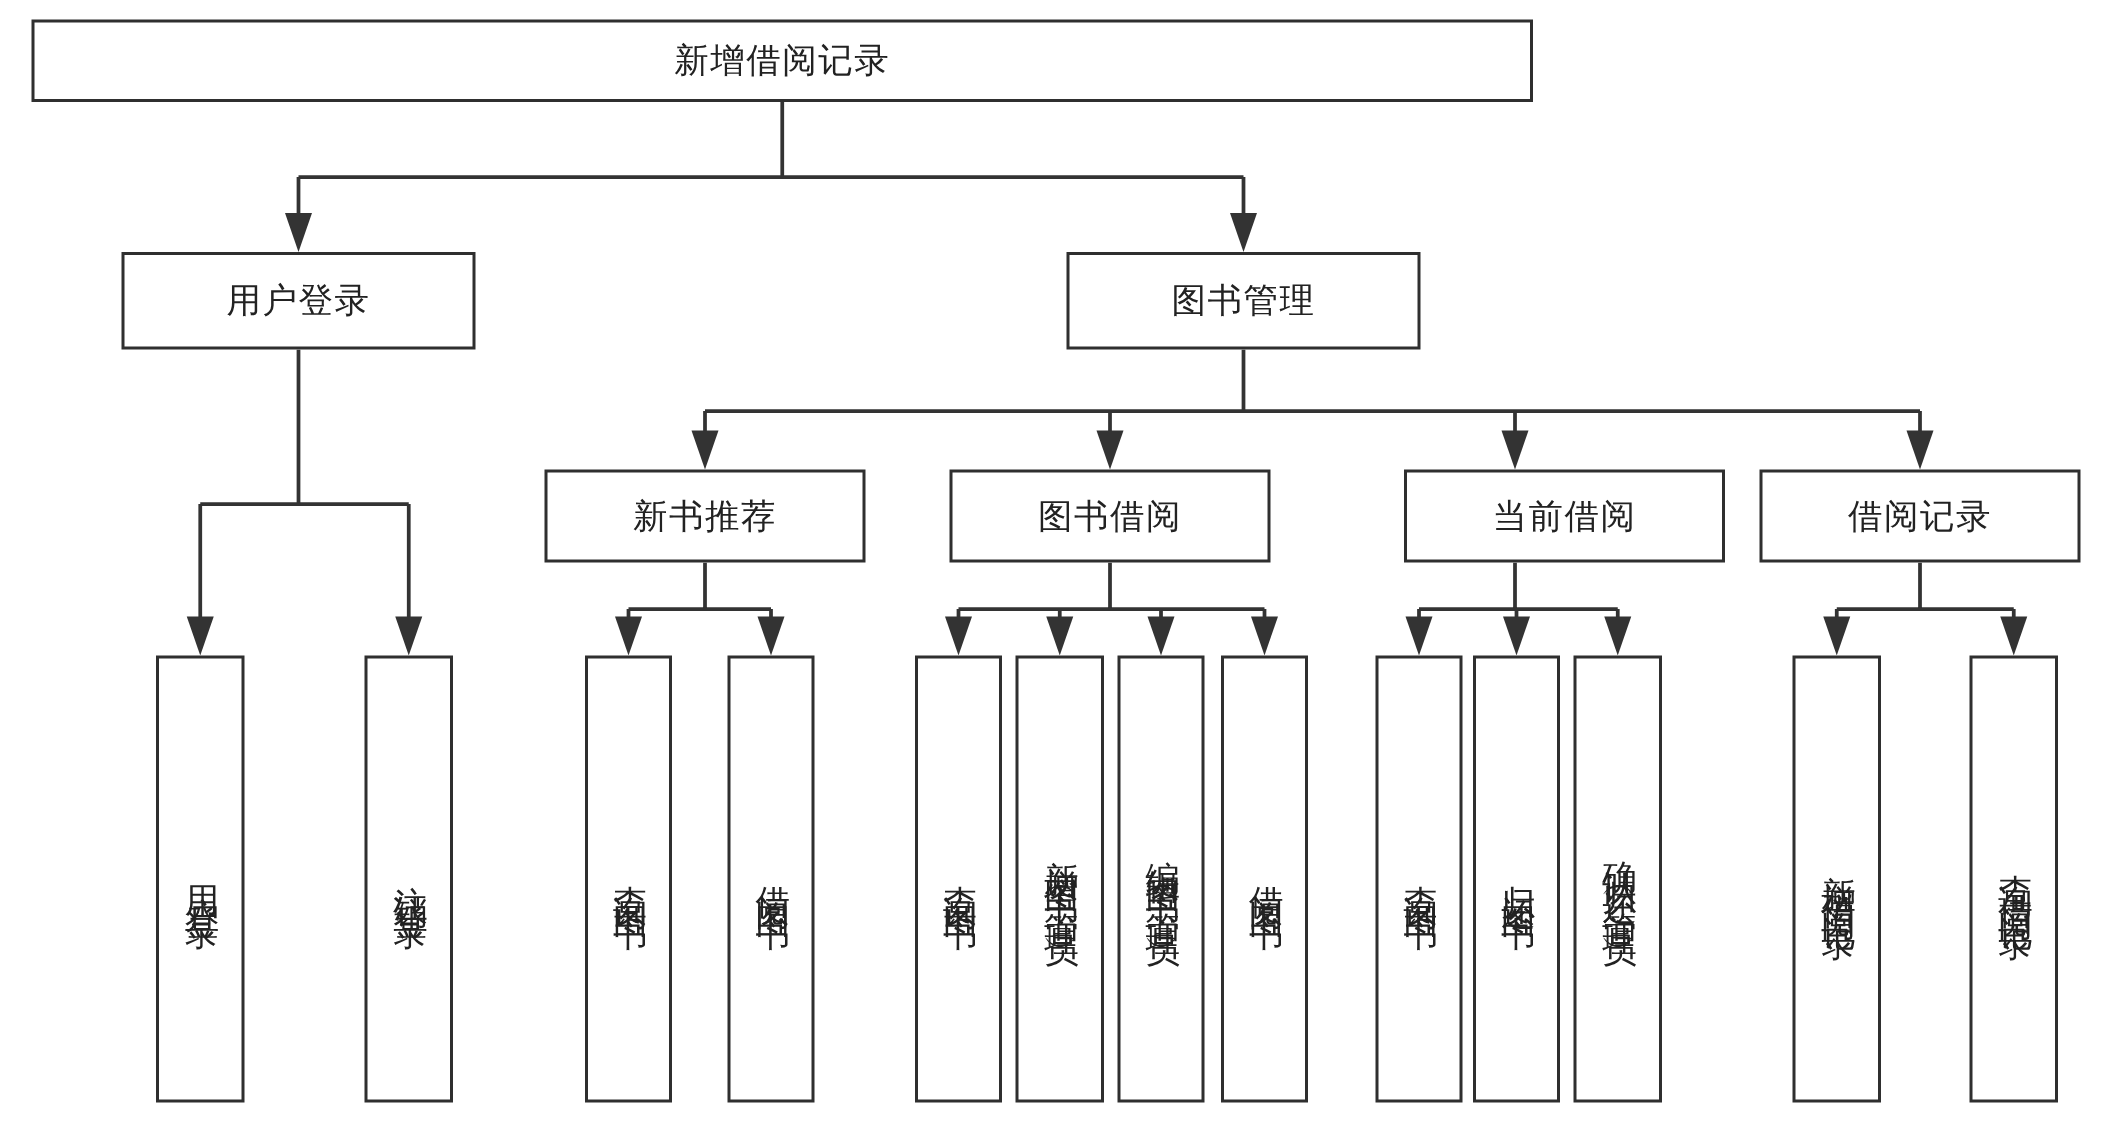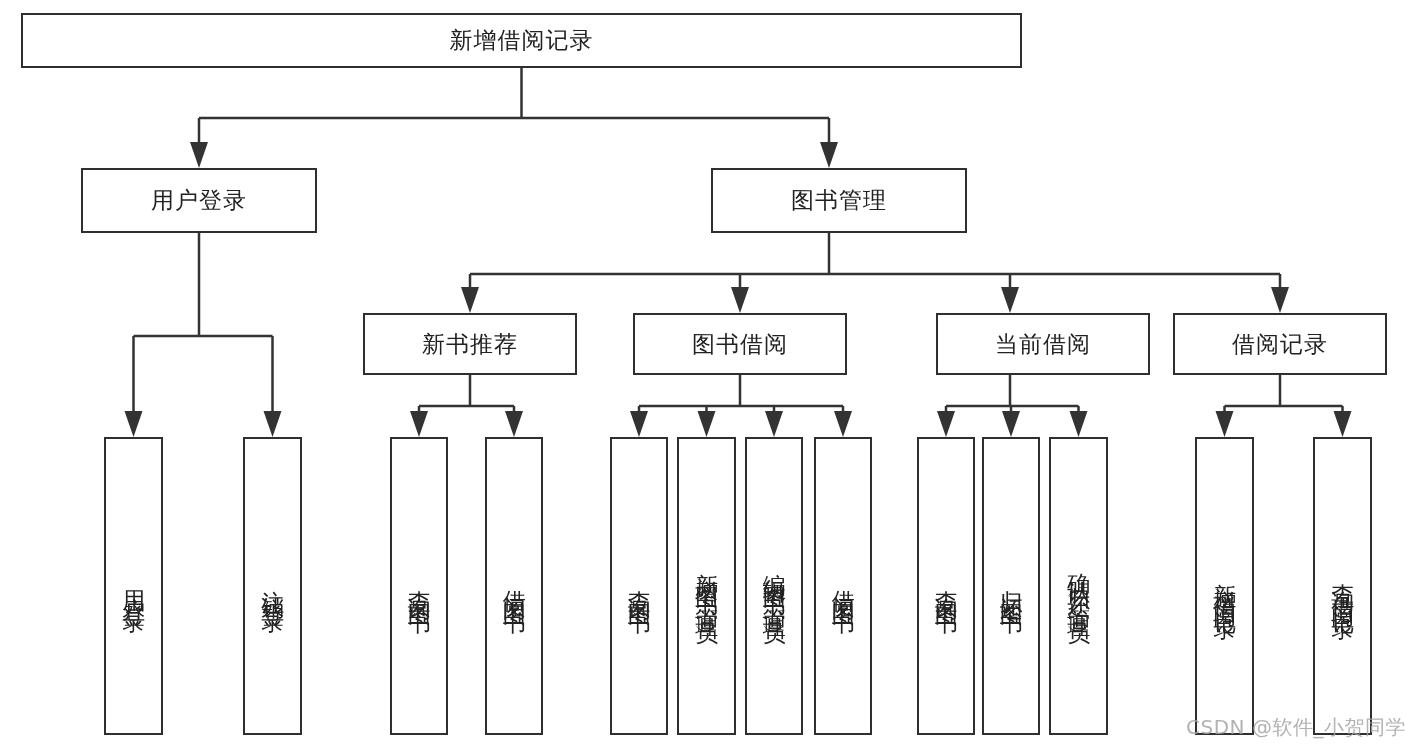--- a/index.html
+++ b/index.html
@@ -67,21 +67,21 @@
     </g>
   </svg>
 
   <div class="box" style="left:21px;top:13px;width:1001px;height:55px;">
     <span class="hlabel">新增借阅记录</span>
   </div>
 
   <div class="box" style="left:81px;top:168px;width:236px;height:65px;">
     <span class="hlabel">用户登录</span>
   </div>
-  <div class="box" style="left:711px;top:168px;width:256px;height:65px;">
+  <div class="box" style="left:711px;top:168px;width:236px;height:65px;">
     <span class="hlabel">图书管理</span>
   </div>
 
   <div class="box" style="left:633px;top:313px;width:214px;height:62px;">
     <span class="hlabel">图书借阅</span>
   </div>
   <div class="box" style="left:363px;top:313px;width:214px;height:62px;">
     <span class="hlabel">新书推荐</span>
   </div>
   <div class="box" style="left:903px;top:313px;width:214px;height:62px;margin-left:33px;">
@@ -128,15 +128,14 @@
     <span class="vlabel">确认归还（管理员）</span>
   </div>
 
   <div class="box leaf" style="left:1195px;width:59px;">
     <span class="vlabel">新增借阅记录</span>
   </div>
   <div class="box leaf" style="left:1313px;width:59px;">
     <span class="vlabel">查询借阅记录</span>
   </div>
 
-  <div class="watermark">CSDN @软件_小贺同学</div>
 
 </div>
 
 </body></html>

